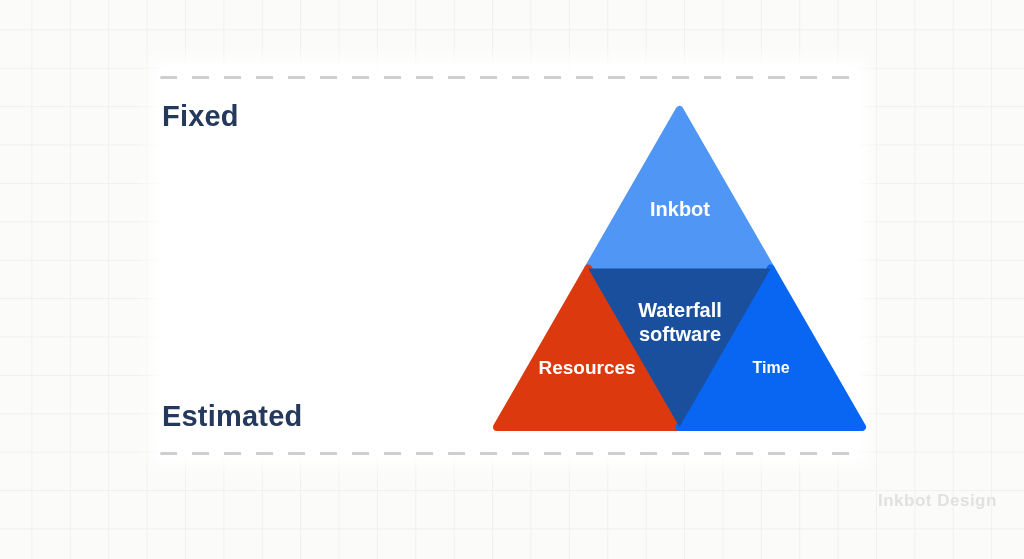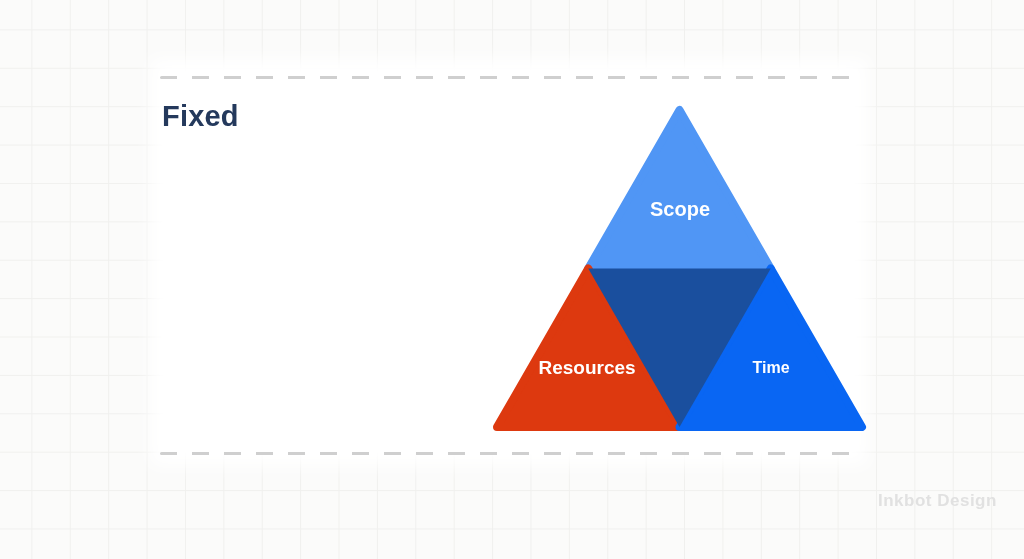--- a/index.html
+++ b/index.html
@@ -54,27 +54,29 @@
 <body>
 
 <div class="page">
 
   <div class="canvas-glow"></div>
 
   <div class="dash-line dash-top"></div>
   <div class="dash-line dash-bottom"></div>
 
   <div class="side-label fixed">Fixed</div>
+  <div class="side-label estimated">Estimated</div>
 
   <svg class="tri-svg" width="1024" height="559" viewBox="0 0 1024 559">
     <polygon points="679.5,110 588.25,268.5 770.75,268.5" stroke-width="8" stroke-linejoin="round" fill="#5096f5" stroke="#5096f5"></polygon>
     <polygon points="588.25,268.5 679.5,427 497,427" stroke-width="8" stroke-linejoin="round" fill="#dd390f" stroke="#dd390f"></polygon>
     <polygon points="770.75,268.5 862,427 679.5,427" stroke-width="8" stroke-linejoin="round" fill="#0966f3" stroke="#0966f3"></polygon>
     <polygon points="588.25,268.5 770.75,268.5 679.5,427" fill="#1a4f9e"></polygon>
   </svg>
 
-  <div class="tri-label lbl-scope">Scope</div>
+  <div class="tri-label lbl-scope">Inkbot</div>
   <div class="tri-label lbl-resources">Resources</div>
   <div class="tri-label lbl-time">Time</div>
+  <div class="tri-label lbl-center">Waterfall software</div>
 
   <div class="watermark">Inkbot Design</div>
 
 </div>
 
 </body></html>

